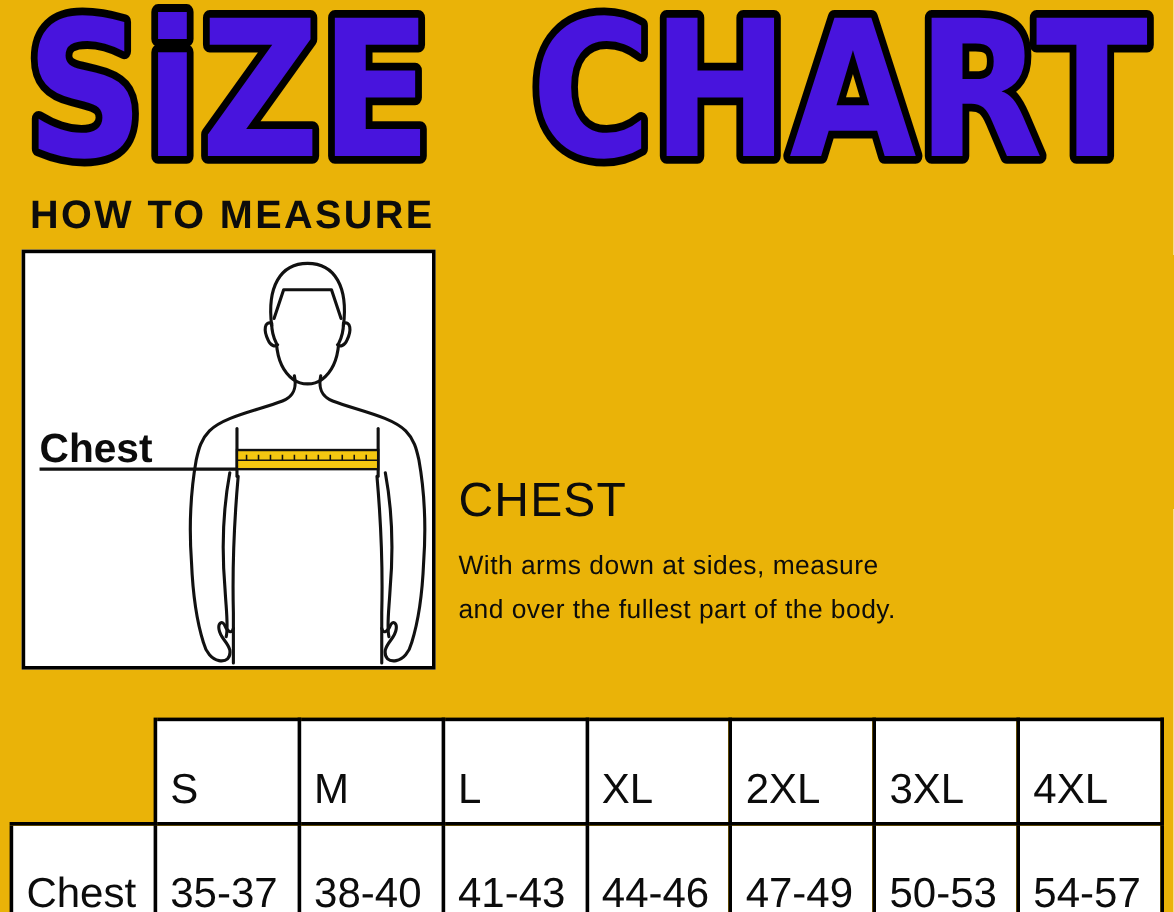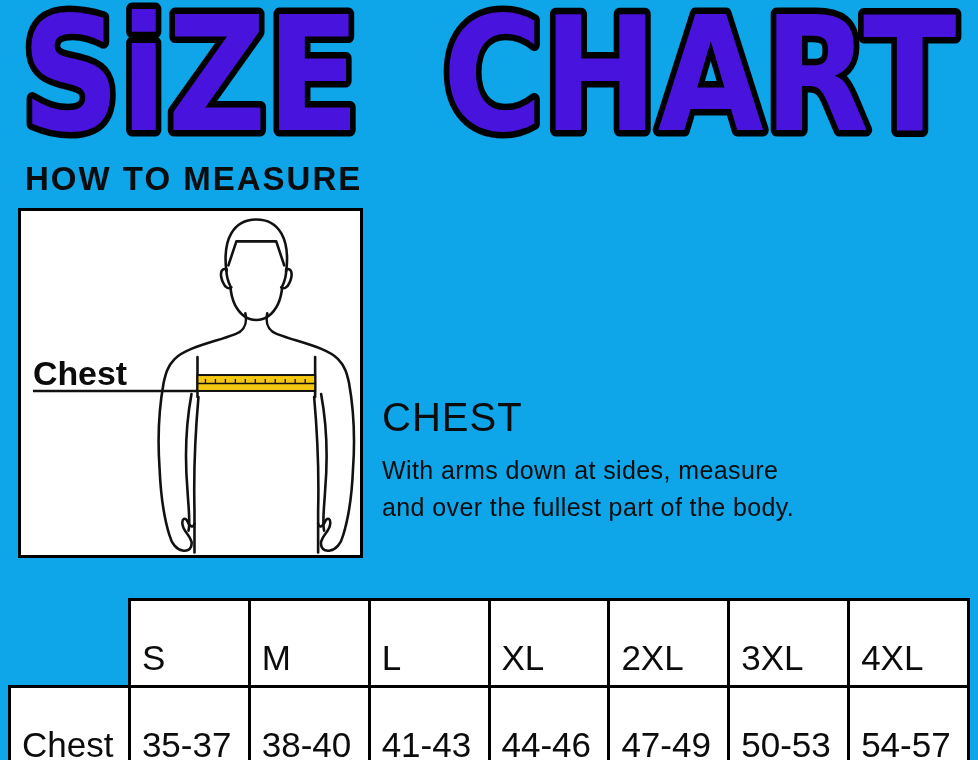--- a/index.html
+++ b/index.html
@@ -1,20 +1,20 @@
 <!DOCTYPE html>
 <html><head>
 <meta charset="utf-8">
 <style>
   html, body { margin: 0; padding: 0; background: #ffffff; }
   #page {
     position: relative;
     width: 978px;
     height: 760px;
-    background: #0ea5e9;
+    background: #eab308;
     font-family: "Liberation Sans", sans-serif;
     color: #0c0c0c;
     overflow: hidden;
   }
 
   
   #title-svg {
     position: absolute;
     left: 0; top: 0;
     width: 978px; height: 152px;
@@ -68,21 +68,21 @@
     left: 382px; top: 395px;
     font-size: 40px;
     font-weight: normal;
     letter-spacing: 1px;
     color: #0c0c0c;
     white-space: nowrap;
   }
   .chest-instructions {
     position: absolute;
     left: 382px; top: 452px;
-    font-size: 25px;
+    font-size: 22px;
     line-height: 37px;
     letter-spacing: 0.4px;
     color: #0c0c0c;
   }
   .chest-instructions div { white-space: nowrap; }
 
   
   .size-table {
     position: absolute;
     left: 8px; top: 598px;

